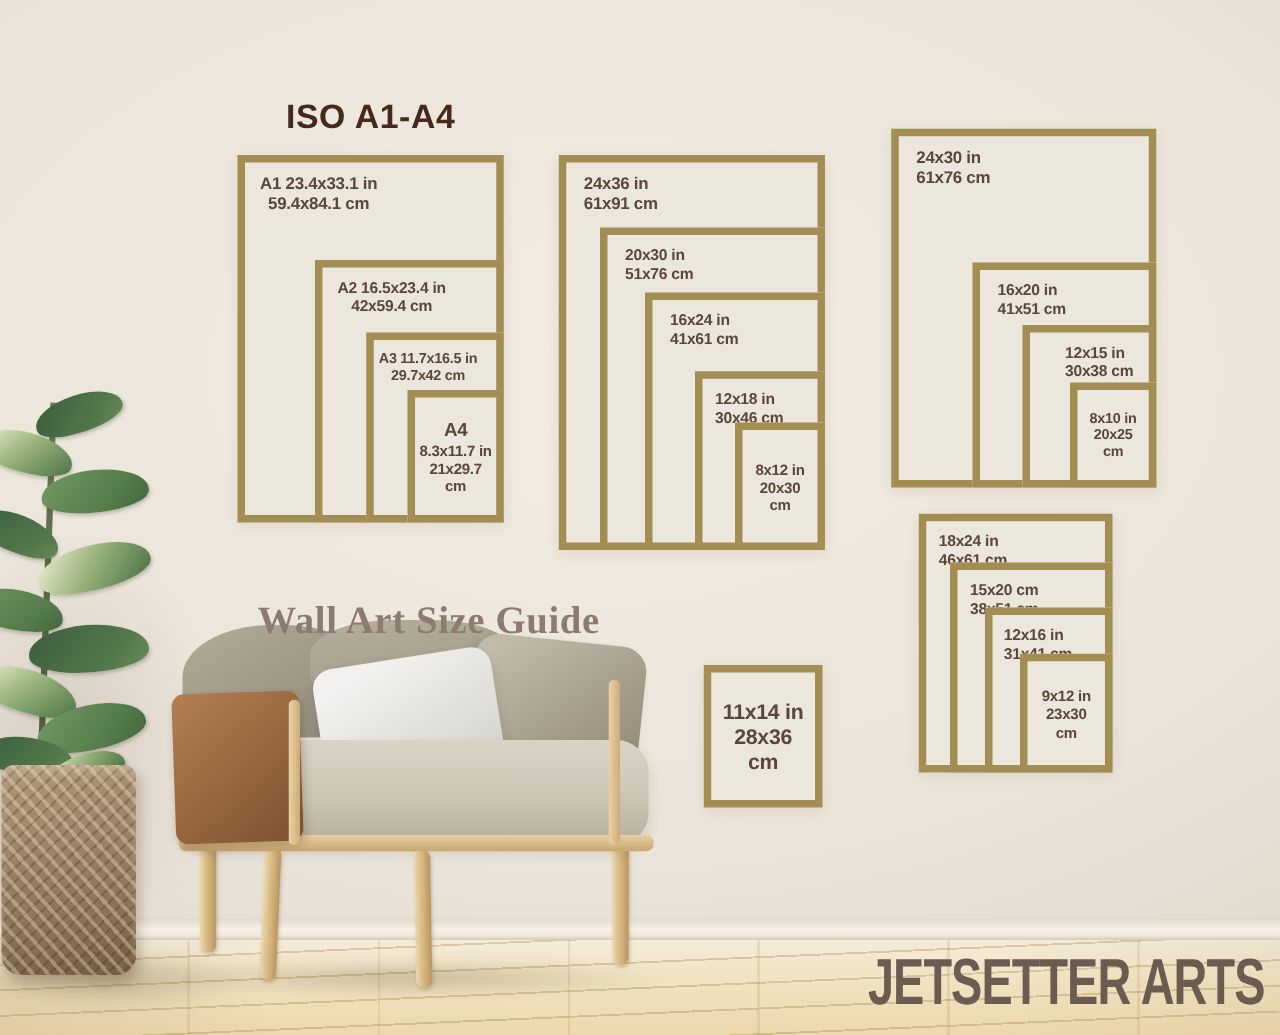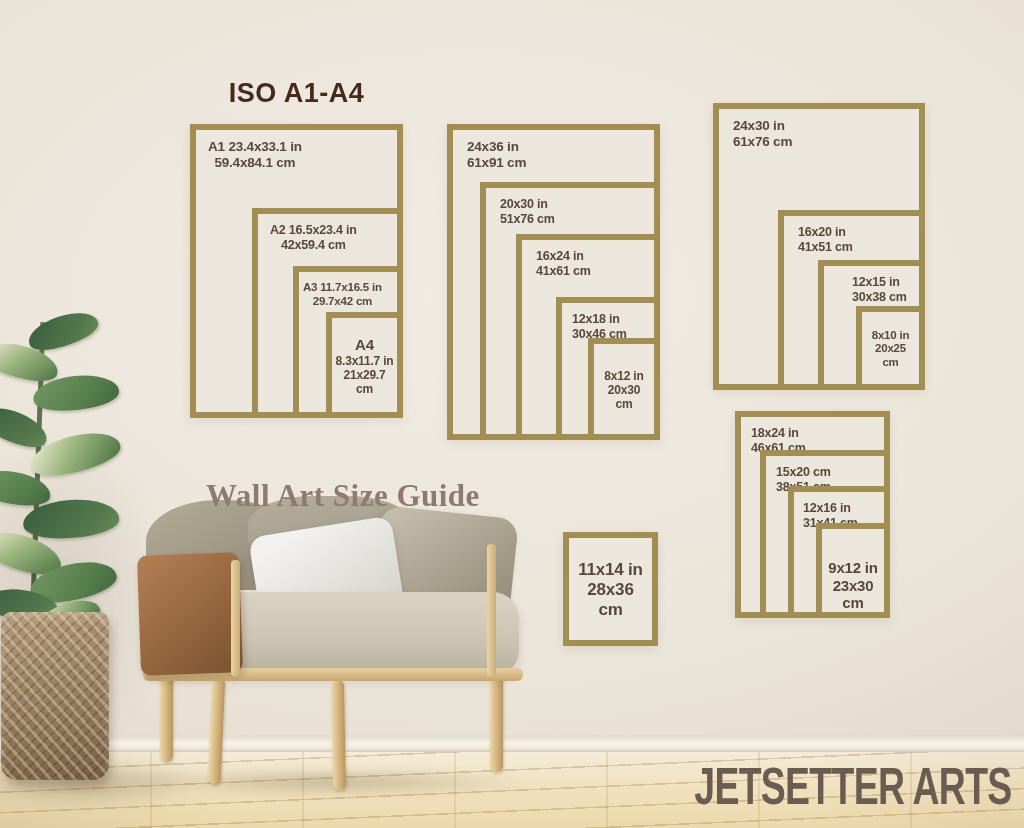--- a/index.html
+++ b/index.html
@@ -262,21 +262,21 @@
         <span>38x51 cm</span>
       </div>
     </div>
     <div class="frame" style="width:102px;height:132px;">
       <div class="flabel tl" style="left:9px;">
         <span>12x16 in</span>
         <span>31x41 cm</span>
       </div>
     </div>
     <div class="frame" style="width:74px;height:95px;">
-      <div class="flabel mid" style="font-size:15px;justify-content:flex-end;">
+      <div class="flabel mid" style="font-size:12px;">
         <span>9x12 in</span>
         <span>23x30</span>
         <span>cm</span>
       </div>
     </div>
   </section>
 
   <section class="group" style="left:563px;top:532px;width:95px;height:114px;">
     <div class="frame outer" style="width:95px;height:114px;">
       <div class="flabel mid" style="font-size:17px;">

